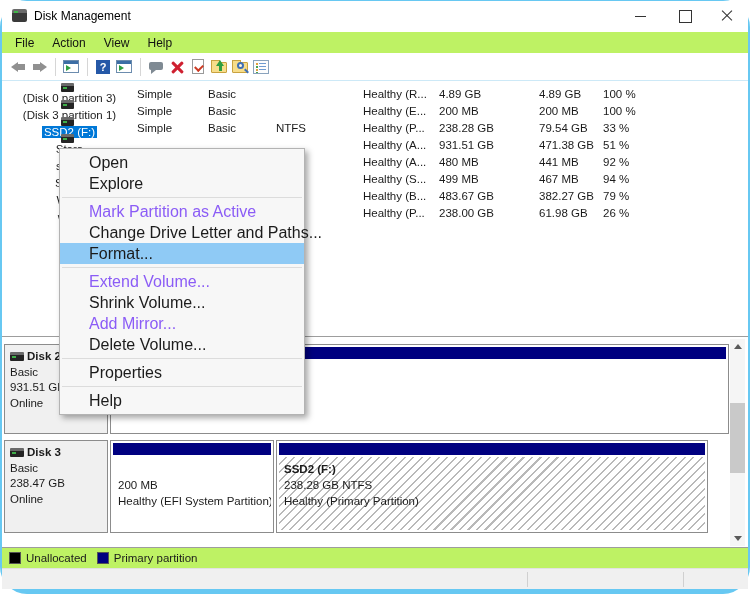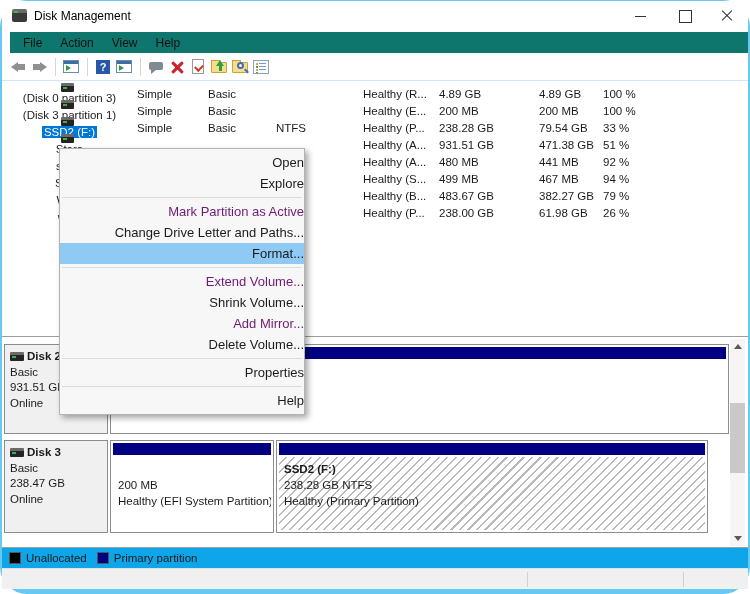--- a/index.html
+++ b/index.html
@@ -17,21 +17,21 @@
   .app-icon::after { content:""; position:absolute; left:2px; top:2px; width:4px; height:2px; background:#41b649; }
   .app-title { position:absolute; left:32px; top:8px; font-size:12px; color:#000; }
   .winbtn { position:absolute; top:0; width:34px; height:30px; }
   .btn-min  { right:90px; } .btn-max { right:46px; } .btn-close { right:4px; }
   .btn-min::after { content:""; position:absolute; left:11px; top:15px; width:11px; height:1px; background:#333; }
   .btn-max::after { content:""; position:absolute; left:11px; top:9px; width:11px; height:11px; border:1px solid #333; }
   .btn-close::before,.btn-close::after { content:""; position:absolute; left:10px; top:14px; width:14px; height:1px; background:#333; }
   .btn-close::before { transform:rotate(45deg); } .btn-close::after { transform:rotate(-45deg); }
 
   
-  .menubar { position:absolute; top:31px; left:8px; right:0; height:21px; background:#0f766e;
+  .menubar { position:absolute; top:31px; left:0; right:0; height:21px; background:#bef264;
     display:flex; align-items:center; padding-left:4px; }
   .menubar .mitem { padding:2px 9px; color:#111; }
 
   
   .toolbar { position:absolute; top:52px; left:0; right:0; height:28px; background:#fff;
     border-bottom:1px solid #cde9f7; display:flex; align-items:center; padding-left:6px; }
   .tsep { width:1px; height:18px; background:#d6d6d6; margin:0 5px; }
   .ico { position:relative; width:19px; height:18px; margin:0 1px; flex:none; }
   .arr { position:absolute; top:4px; left:2px; width:15px; height:10px; }
   .arr .head { position:absolute; left:0; top:0; width:0; height:0;
@@ -82,22 +82,22 @@
   .lv-row .cell { padding-left:4px; white-space:nowrap; overflow:hidden; }
   .cell.vol { display:flex; align-items:center; padding-left:4px;flex-direction:column; }
   .disk-ico { width:13px; height:9px; margin-right:4px; flex:none; border-radius:1px;
     background:linear-gradient(180deg,#6a6a6a 0 3px,#242424 3px); position:relative; }
   .disk-ico::after { content:""; position:absolute; left:2px; top:4px; width:4px; height:2px; background:#3fae49; }
   .vol-name.sel { background:#0078d7; color:#fff; padding:0 2px; }
 
   
   .ctxmenu { position:absolute; left:57px; top:147px; width:246px; background:#f7f7f7;
     border:1px solid #b3b3b3; box-shadow:3px 3px 6px rgba(0,0,0,.35); padding:3px 0; z-index:50; }
-  .mi { height:21px; line-height:21px; padding-left:29px; font-size:13px; color:#1b1b1b; white-space:nowrap;text-align:right; }
-  .mi.disabled { color:#701a75; }
+  .mi { height:21px; line-height:21px; padding-left:29px; font-size:16px; color:#1b1b1b; white-space:nowrap; }
+  .mi.disabled { color:#8b5cf6; }
   .mi.hl { background:#8fcaf5; }
   .msep { height:1px; background:#dcdcdc; margin:3px 2px 3px 2px; }
 
   
   .graph { position:absolute; top:335px; left:0; right:0; height:211px; background:#fff;
     border-top:1px solid #9d9d9d; }
   .dlabel { position:absolute; background:#f0f0f0; border:1px solid #8c8c8c; padding:4px 0 0 5px;
     font-size:11.5px; line-height:15.5px; white-space:nowrap; overflow:hidden; }
   .dlabel .dname { font-weight:bold; display:flex; align-items:center; }
   .dlabel .dname .disk-ico { width:14px; height:9px; margin-right:3px; }
@@ -113,21 +113,21 @@
   .sbar { position:absolute; left:728px; top:2px; width:15px; height:207px; background:#f5f5f5; }
   .sarrow { position:absolute; left:0; width:15px; height:16px; background:#f5f5f5; }
   .sarrow.up { top:0; } .sarrow.down { bottom:0; }
   .sarrow.up::after { content:""; position:absolute; left:3.5px; top:5px; width:0; height:0;
     border-left:4px solid transparent; border-right:4px solid transparent; border-bottom:5px solid #5a5a5a; }
   .sarrow.down::after { content:""; position:absolute; left:3.5px; top:6px; width:0; height:0;
     border-left:4px solid transparent; border-right:4px solid transparent; border-top:5px solid #5a5a5a; }
   .sthumb { position:absolute; left:0; top:64px; width:15px; height:70px; background:#c9c9c9; }
 
   
-  .legendbar { position:absolute; top:546px; left:0; right:0; height:21px; background:#0ea5e9;
+  .legendbar { position:absolute; top:546px; left:0; right:0; height:21px; background:#bef264;
     border-top:1px solid #9d9d9d; display:flex; align-items:center; padding-left:7px; }
   .lgitem { display:flex; align-items:center; margin-right:10px; font-size:11.5px; }
   .lgswatch { width:12px; height:12px; margin-right:5px; border:1px solid #555; }
   .sw-unalloc { background:#000000; } .sw-primary { background:#000080; }
   .statusbar { position:absolute; top:567px; left:0; right:0; height:21px; background:#f0f0f0;
     border-top:1px solid #e2e2e2; }
   .ssep { position:absolute; top:3px; width:1px; height:15px; background:#d0d0d0; }
 </style>
 </head>
 <body>

